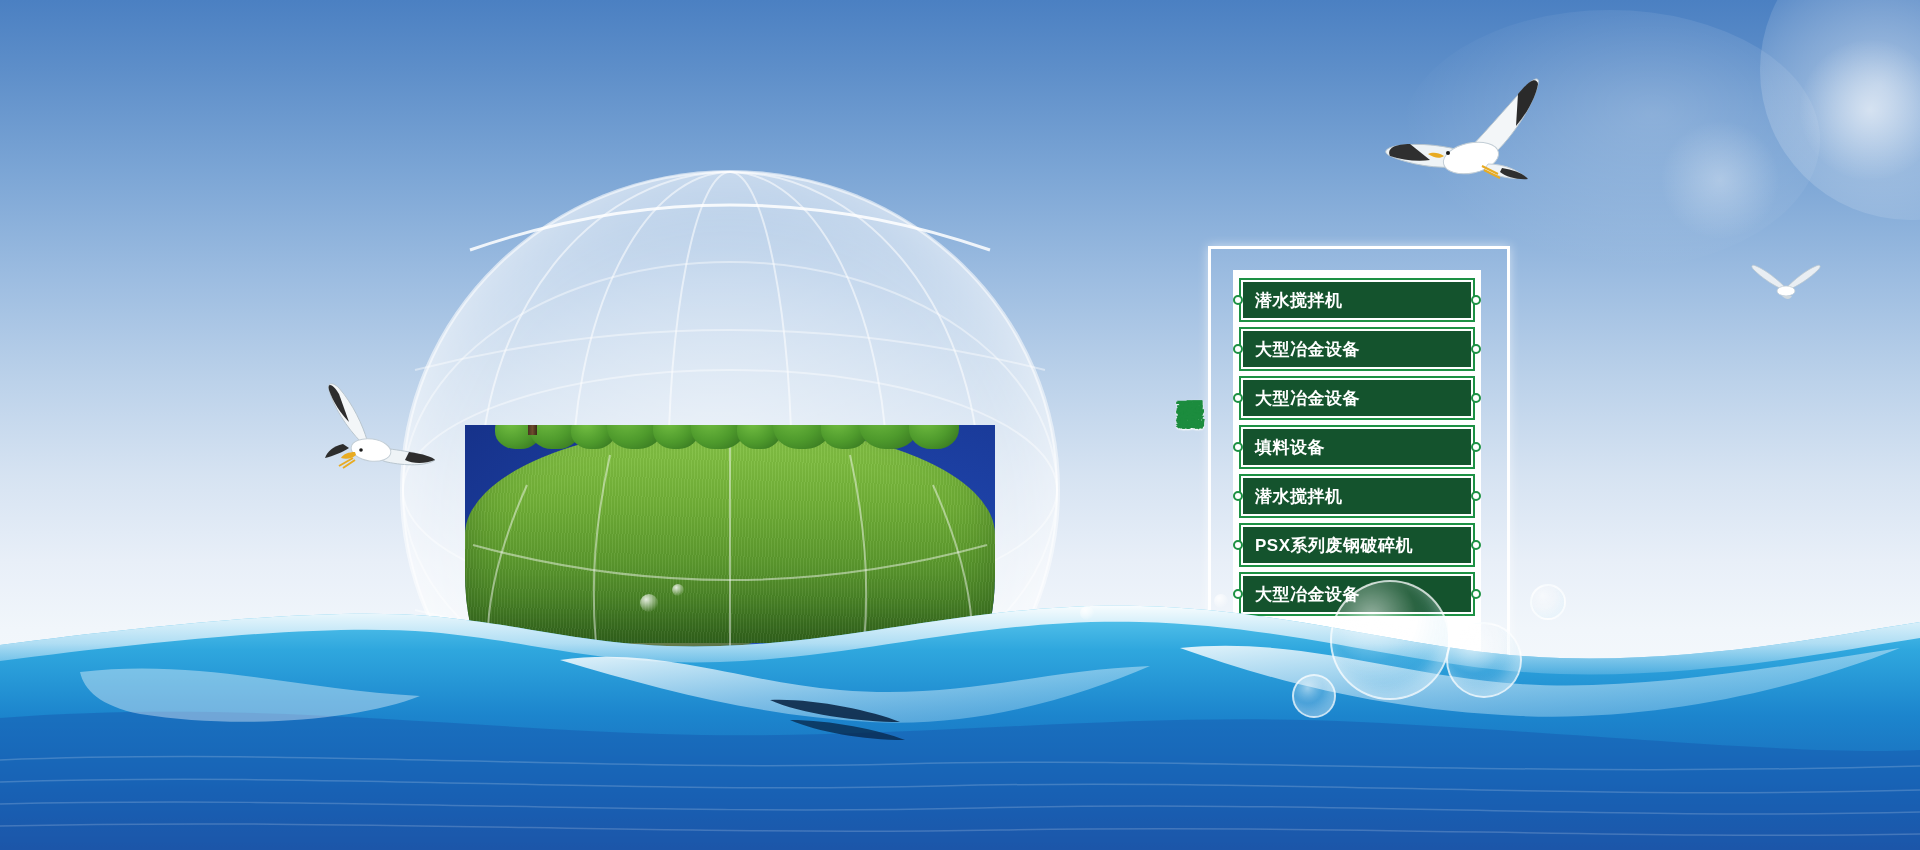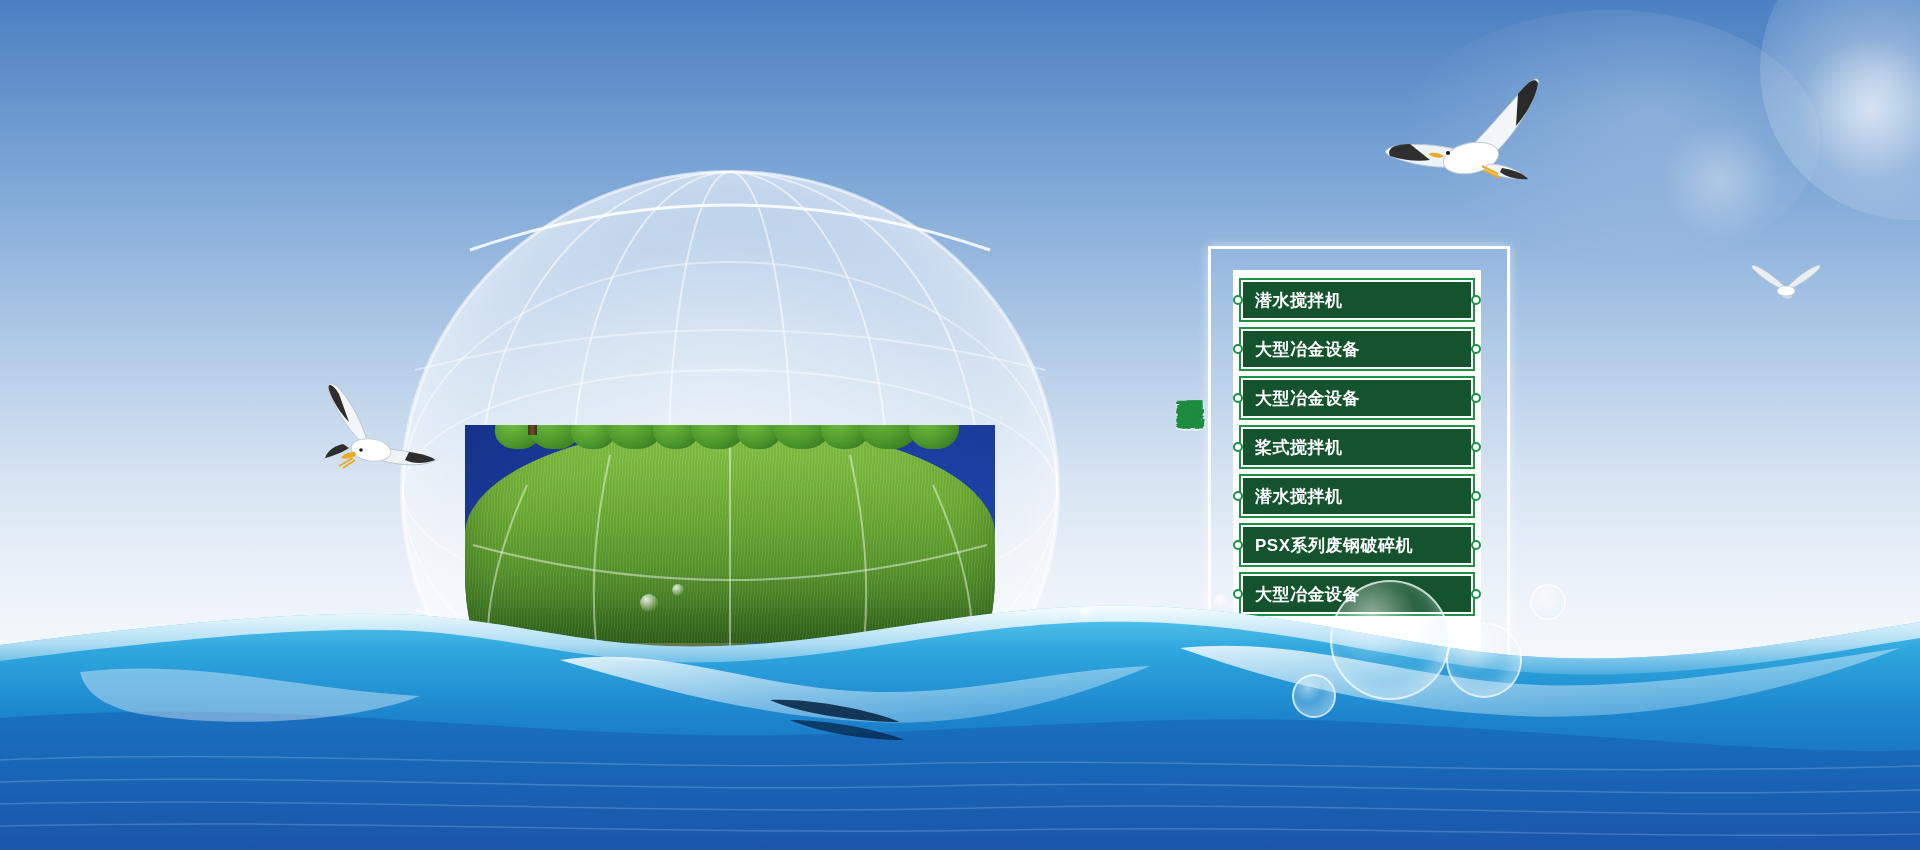--- a/index.html
+++ b/index.html
@@ -313,21 +313,21 @@
       <span class="prod-label">大型冶金设备</span>
       <span class="eyelet right"></span>
     </div>
     <div class="prod-btn">
       <span class="eyelet left"></span>
       <span class="prod-label">大型冶金设备</span>
       <span class="eyelet right"></span>
     </div>
     <div class="prod-btn">
       <span class="eyelet left"></span>
-      <span class="prod-label">桨式搅拌机</span>
+      <span class="prod-label">填料设备</span>
       <span class="eyelet right"></span>
     </div>
     <div class="prod-btn">
       <span class="eyelet left"></span>
       <span class="prod-label">潜水搅拌机</span>
       <span class="eyelet right"></span>
     </div>
     <div class="prod-btn">
       <span class="eyelet left"></span>
       <span class="prod-label">PSX系列废钢破碎机</span>

